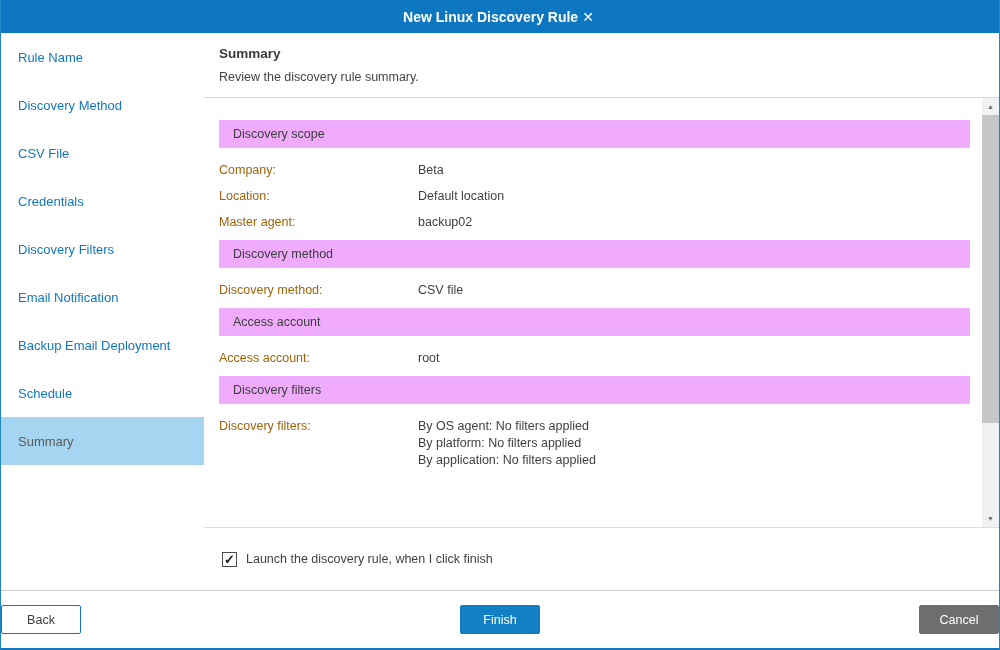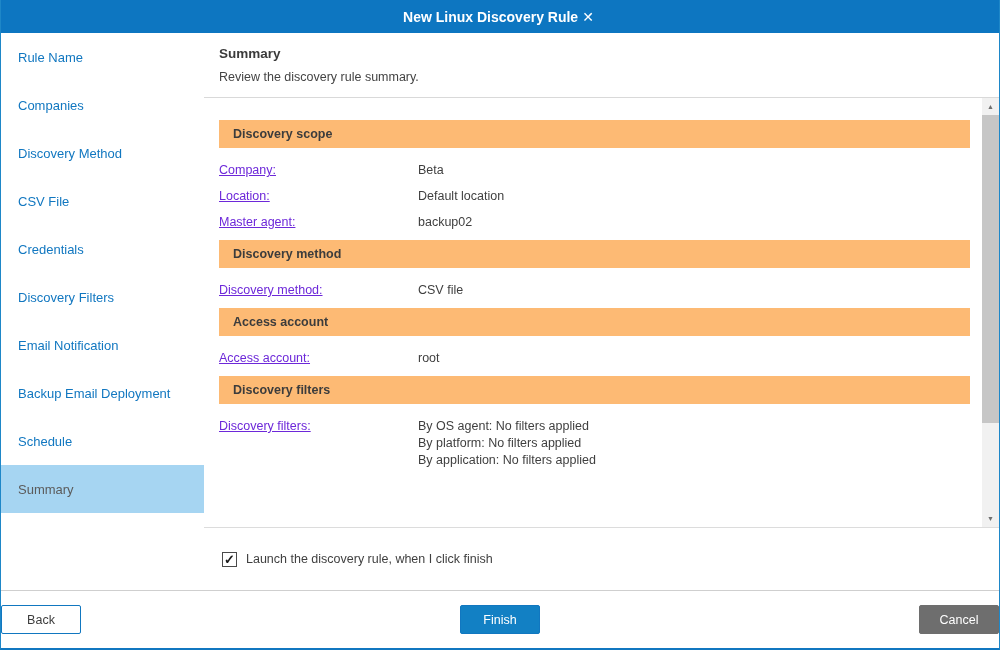--- a/index.html
+++ b/index.html
@@ -51,29 +51,29 @@
   }
   
   .main { flex: 1 1 auto; display: flex; flex-direction: column; min-width: 0; }
   .main-header { padding: 13px 16px 0 15px; border-bottom: 1px solid #d9d9d9; }
   .main-heading { font-size: 13.5px; font-weight: bold; color: #3b3b3b; }
   .main-subtitle { margin-top: 9px; padding-bottom: 13px; color: #444; }
   .scroll-row { flex: 1 1 auto; display: flex; min-height: 0; border-bottom: 1px solid #dcdcdc; }
   .scroll-content { flex: 1 1 auto; padding: 22px 12px 0 15px; overflow: hidden; }
   .section { margin-bottom: 6px; }
   .section-band {
-    background: #fdba74;
+    background: #f0abfc;
     padding: 6px 14px;
-    font-weight: bold;
+    font-weight: normal;
     color: #3c3c3c;
     margin-bottom: 14px;
     line-height: 16px;
   }
   .kv-row { display: flex; margin-bottom: 9px; line-height: 17px; }
-  .kv-label { width: 199px; flex: 0 0 199px; color: #6d28d9; text-decoration: underline; }
+  .kv-label { width: 199px; flex: 0 0 199px; color: #a16207; }
   .kv-value { color: #3f3f3f; }
   
   .scrollbar {
     width: 17px; flex: 0 0 17px;
     background: #f1f1f1;
     display: flex; flex-direction: column;
   }
   .sb-arrow {
     height: 17px; flex: 0 0 17px;
     display: flex; align-items: center; justify-content: center;
@@ -130,21 +130,20 @@
 
   <div class="titlebar">
     <span>New Linux Discovery Rule</span>
     <span class="close-btn">✕</span>
   </div>
 
   <div class="body-row">
 
     <div class="sidebar">
       <div class="nav-item">Rule Name</div>
-      <div class="nav-item">Companies</div>
       <div class="nav-item">Discovery Method</div>
       <div class="nav-item">CSV File</div>
       <div class="nav-item">Credentials</div>
       <div class="nav-item">Discovery Filters</div>
       <div class="nav-item">Email Notification</div>
       <div class="nav-item">Backup Email Deployment</div>
       <div class="nav-item">Schedule</div>
       <div class="nav-item selected">Summary</div>
     </div>
 

